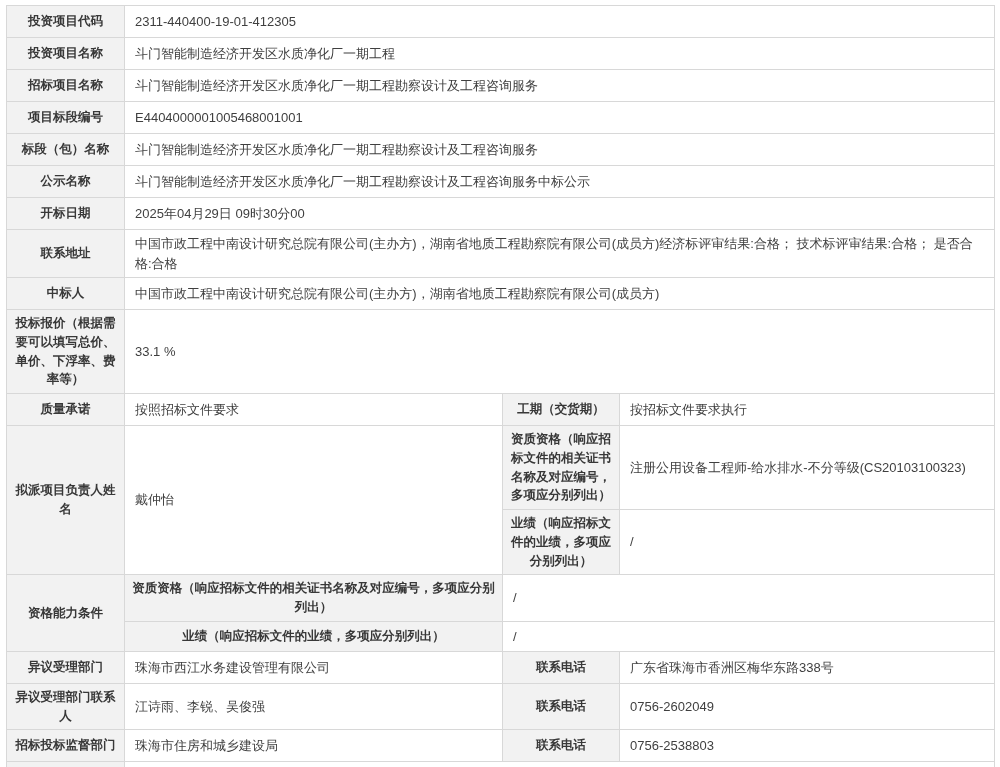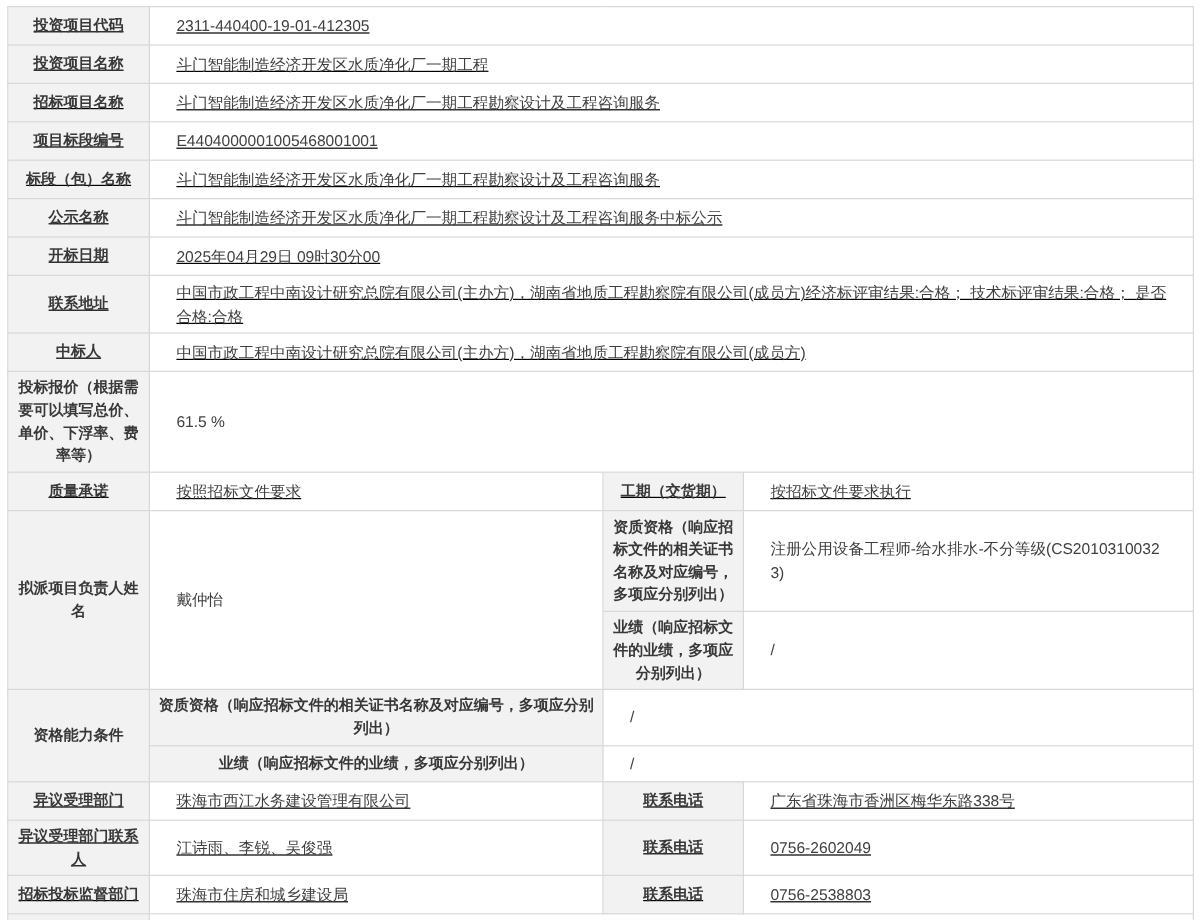--- a/index.html
+++ b/index.html
@@ -22,34 +22,34 @@
     width:988px;
   }
   col.c1{width:118px;}
   col.c2{width:378px;}
   col.c3{width:117px;}
   col.c4{width:375px;}
   td{
     border:1px solid var(--border);
     font-size:13px;
     color:var(--text);
-    padding:4px 22px;
+    padding:4px 10px;
     line-height:1.5;
     vertical-align:middle;
     word-break:break-all;
   }
   td.lb{
     background:var(--label-bg);
     text-align:center;
     font-weight:700;
     font-size:12.5px;
     padding:4px 3px;
     color:#383838;
   }
-  tr.h32{height:32px;text-decoration:underline;}
+  tr.h32{height:32px;}
   tr.h73{height:73px;margin-left:19px;}
   tr.h78{height:78px;}
   tr.h56{height:56px;}
   tr.h45{height:45px;}
   tr.h30{height:30px;}
 </style>
 </head>
 <body>
 
 <div class="page">
@@ -102,21 +102,21 @@
       <td colspan="3">中国市政工程中南设计研究总院有限公司(主办方)，湖南省地质工程勘察院有限公司(成员方)经济标评审结果:合格； 技术标评审结果:合格； 是否合格:合格</td>
     </tr>
 
     <tr class="h32">
       <td class="lb">中标人</td>
       <td colspan="3">中国市政工程中南设计研究总院有限公司(主办方)，湖南省地质工程勘察院有限公司(成员方)</td>
     </tr>
 
     <tr class="h73">
       <td class="lb">投标报价（根据需要可以填写总价、单价、下浮率、费率等）</td>
-      <td colspan="3">61.5 %</td>
+      <td colspan="3">33.1 %</td>
     </tr>
 
     <tr class="h32">
       <td class="lb">质量承诺</td>
       <td>按照招标文件要求</td>
       <td class="lb">工期（交货期）</td>
       <td>按招标文件要求执行</td>
     </tr>
 
     <tr class="h78">

